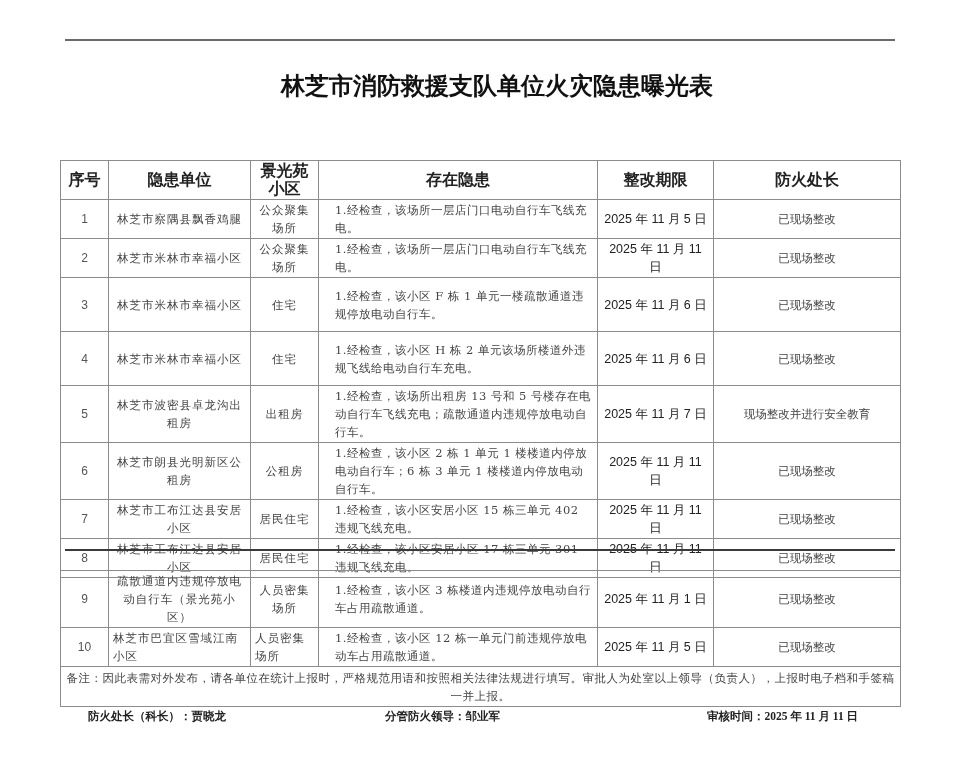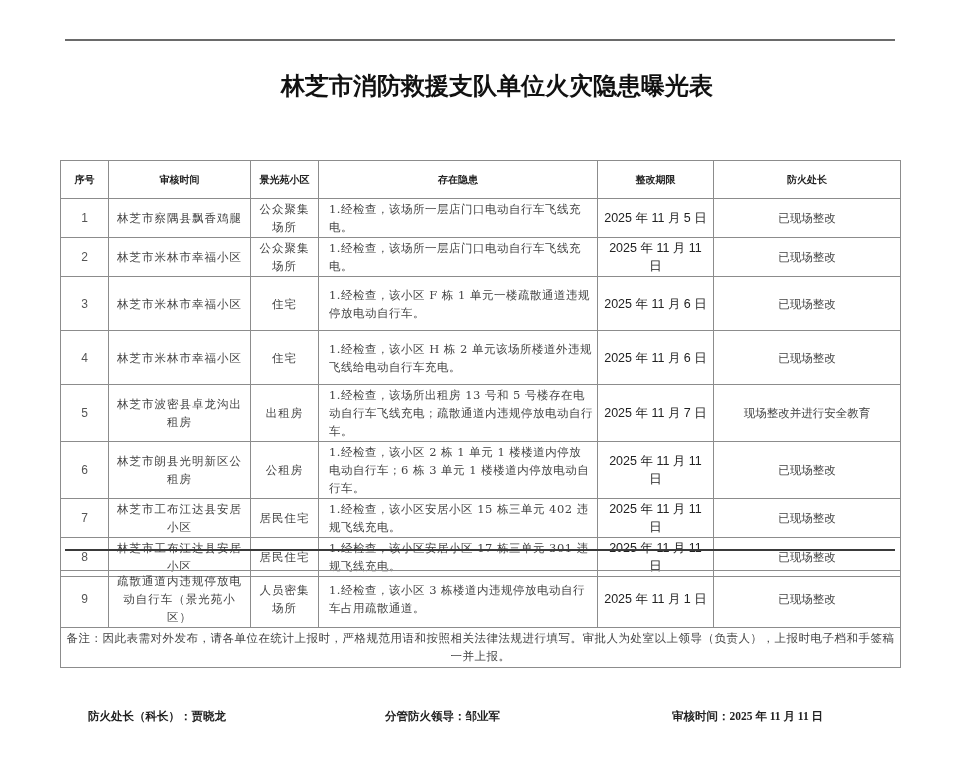--- a/index.html
+++ b/index.html
@@ -19,59 +19,59 @@
       margin-left: 17px;
     }
     table.grid {
       position: absolute; left: 60px; border-collapse: collapse;
       table-layout: fixed; font-size: 11.5px; color: #444444;
     }
     table.grid td, table.grid th {
       border: 1px solid #8c8c8c; padding: 1px 4px; text-align: center;
       vertical-align: middle; line-height: 18px; overflow: hidden;
     }
-    table.grid th { font-weight: bold; color: #222222; font-size: 10px; }
-    table.grid td.desc { text-align: left; padding-left: 10px; letter-spacing: 0.5px; }
+    table.grid th { font-weight: bold; color: #222222; font-size: 16px; }
+    table.grid td.desc { text-align: left; padding-left: 16px; letter-spacing: 0.5px; }
     table.grid td.date { font-family: Liberation Sans, sans-serif; font-size: 12.5px; color: #222; }
     table.grid td.num { font-family: "Liberation Sans", sans-serif; font-size: 12px; color: #555; }
     table.grid td.unit, table.grid td.kind { letter-spacing: 1px; }
     #t1 { top: 160px; }
     #t2 { top: 570px; }
     .page-rule {
       position: absolute; left: 65px; top: 549px; width: 830px; height: 2px;
       background: #3a3a3a;
     }
-    td.note { text-align: center; letter-spacing: 0.5px; line-height: 19px; font-family: Liberation Mono, monospace; }
+    td.note { text-align: center; letter-spacing: 0.5px; line-height: 19px; }
     .footer {
       position: absolute; top: 709px; font-size: 11.5px; font-weight: bold;
       color: #222222; font-family: Liberation Serif, serif;
     }
     #f1 { left: 88px; }
     #f2 { left: 385px; text-align: center; }
-    #f3 { left: 672px; }
+    #f3 { left: 707px; }
   </style>
 </head>
 <body>
 
 <div class="top-rule"></div>
 <div class="title">林芝市消防救援支队单位火灾隐患曝光表</div>
 
 <table class="grid" id="t1">
   <colgroup>
     <col style="width:48px">
       <col style="width:142px">
       <col style="width:68px">
     <col style="width:279px">
       <col style="width:116px">
       <col style="width:187px">
   </colgroup>
   <thead>
     <tr style="height:38px">
       <th>序号</th>
-      <th>审核时间</th>
+      <th>隐患单位</th>
       <th>景光苑小区</th>
       <th>存在隐患</th>
       <th>整改期限</th>
       <th>防火处长</th>
     </tr>
   </thead>
   <tbody>
     <tr style="height:36px">
       <td class="num">1</td>
       <td class="unit">林芝市察隅县飘香鸡腿</td>
@@ -152,20 +152,28 @@
   </colgroup>
   <tbody>
     <tr style="height:39px">
       <td class="num">9</td>
       <td class="unit">疏散通道内违规停放电动自行车（景光苑小区）</td>
       <td class="kind">人员密集场所</td>
       <td class="desc">1.经检查，该小区 3 栋楼道内违规停放电动自行车占用疏散通道。</td>
       <td class="date">2025 年 11 月 1 日</td>
       <td>已现场整改</td>
     </tr>
+    <tr style="height:39px">
+      <td class="num">10</td>
+      <td class="unit" style="text-align:left">林芝市巴宜区雪域江南小区</td>
+      <td class="kind" style="text-align:left">人员密集场所</td>
+      <td class="desc">1.经检查，该小区 12 栋一单元门前违规停放电动车占用疏散通道。</td>
+      <td class="date">2025 年 11 月 5 日</td>
+      <td>已现场整改</td>
+    </tr>
     <tr style="height:40px">
       <td class="note" colspan="6">备注：因此表需对外发布，请各单位在统计上报时，严格规范用语和按照相关法律法规进行填写。审批人为处室以上领导（负责人），上报时电子档和手签稿一并上报。</td>
     </tr>
   </tbody>
 </table>
 
 <div class="footer" id="f1">防火处长（科长）：贾晓龙</div>
 <div class="footer" id="f2">分管防火领导：邹业军</div>
 <div class="footer" id="f3">审核时间：2025 年 11 月 11 日</div>
 

